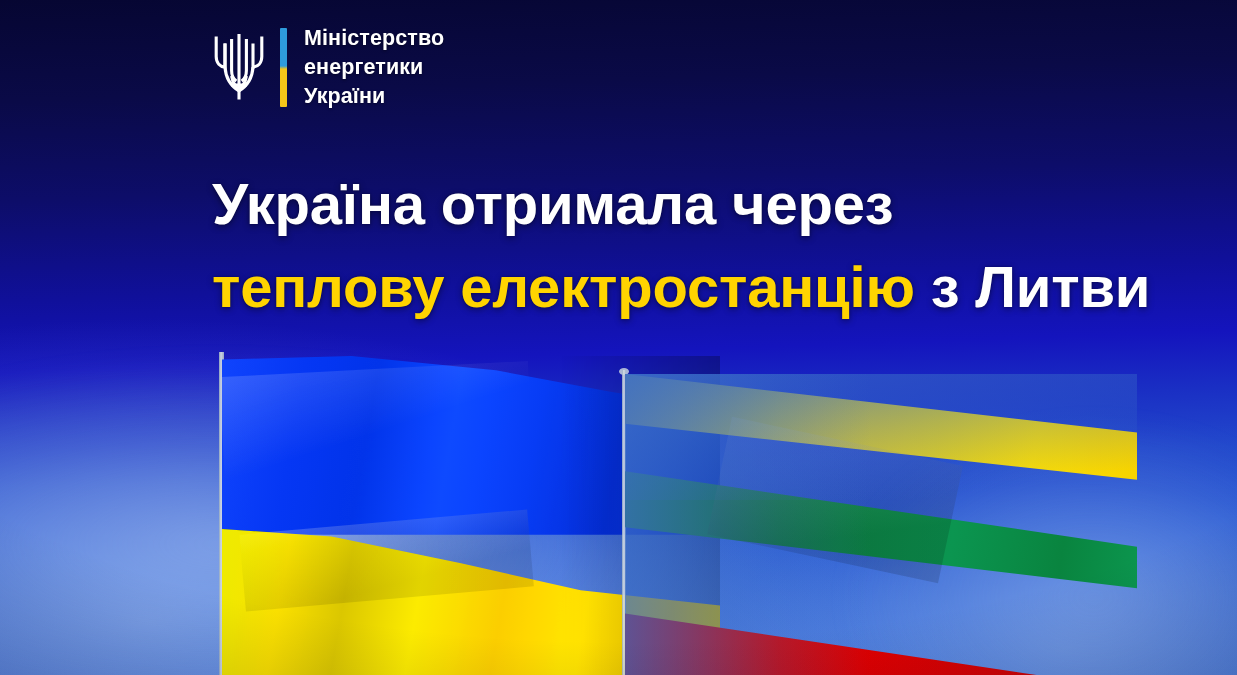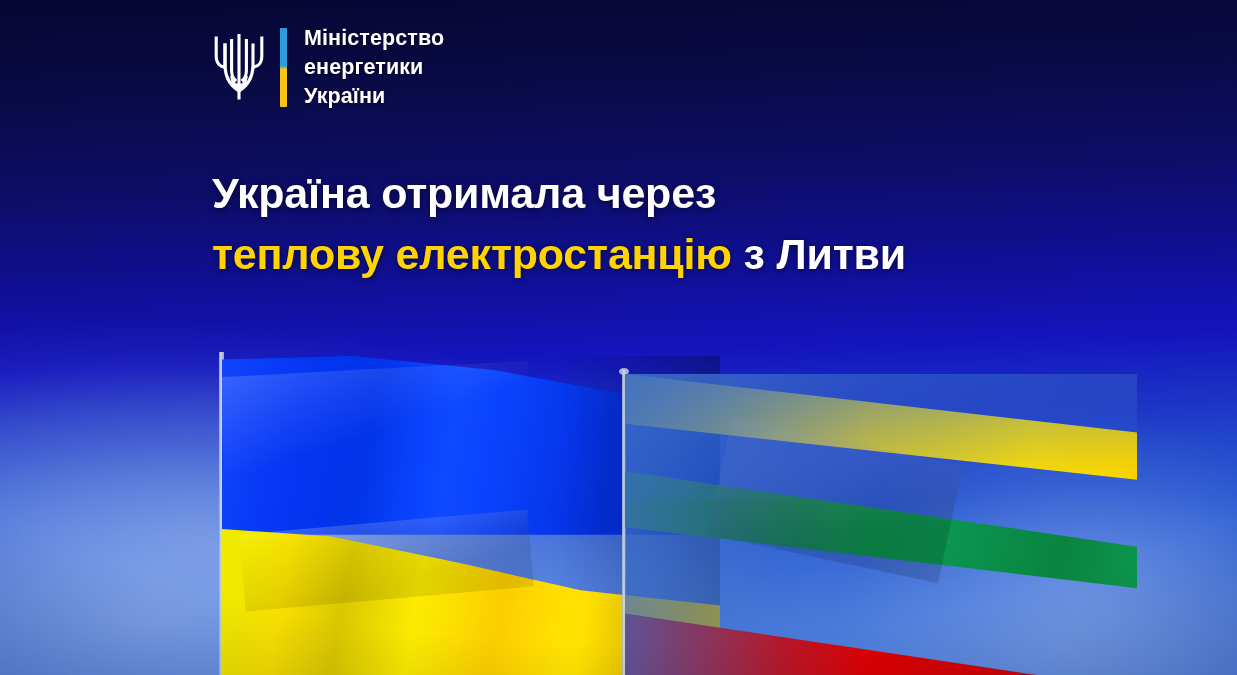--- a/index.html
+++ b/index.html
@@ -160,21 +160,21 @@
     text-shadow:0 1px 3px rgba(0,0,0,.45);
     white-space:pre;
   }
 
   
   .headline{
     position:absolute; left:212px; top:163px;
     width:900px;
   }
   .hl-line{
-    font-size:43px;
+    font-size:58px;
     font-weight:700;
     line-height:1.43;
     letter-spacing:-0.2px;
     color:#ffffff;
     text-shadow:0 2px 7px rgba(0,0,0,.45), 0 0 2px rgba(0,0,0,.35);
     white-space:pre;
   }
   .hl-hi{ color:#ffd400;margin-top:31px; }
 </style>
 </head>

